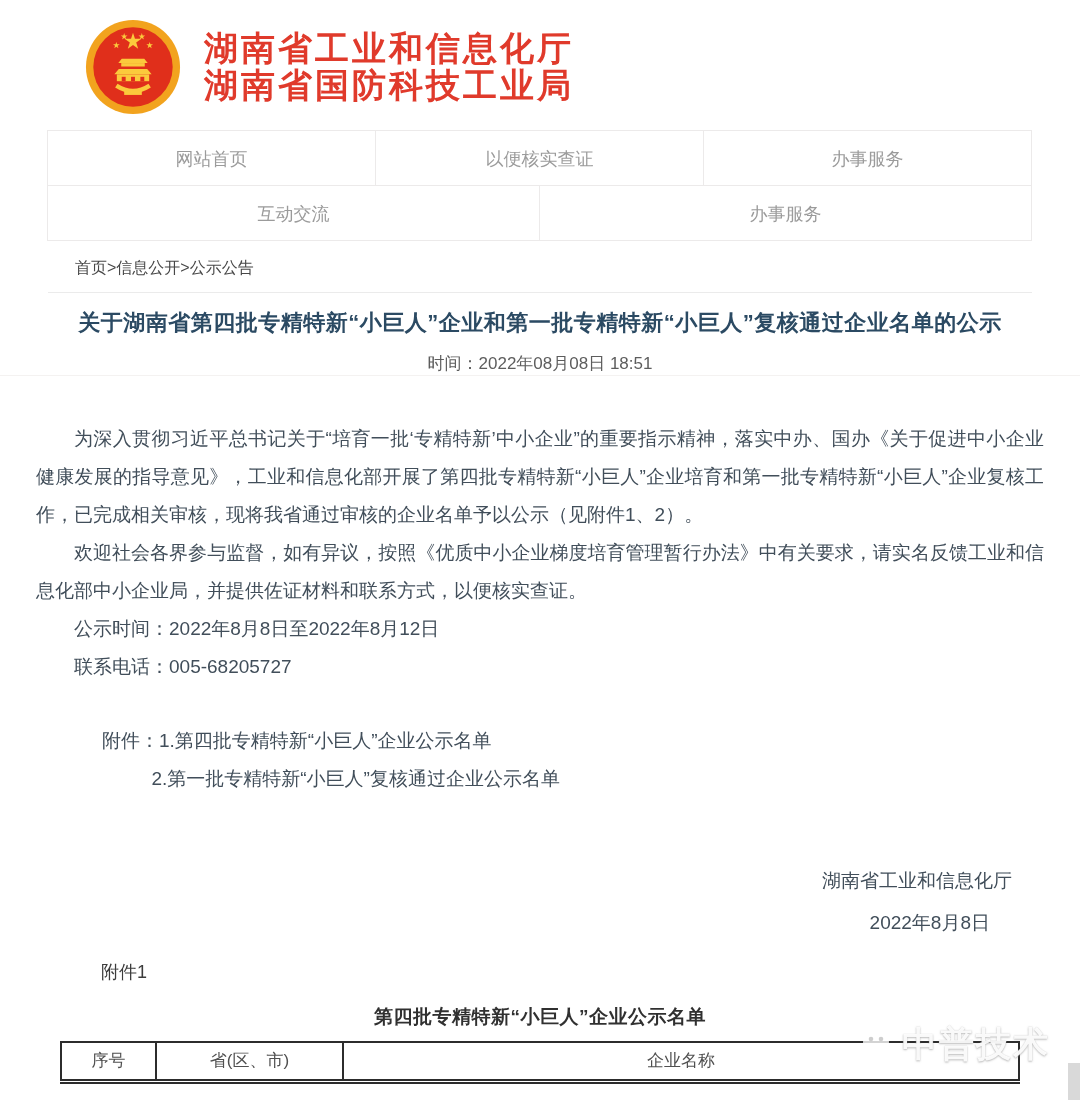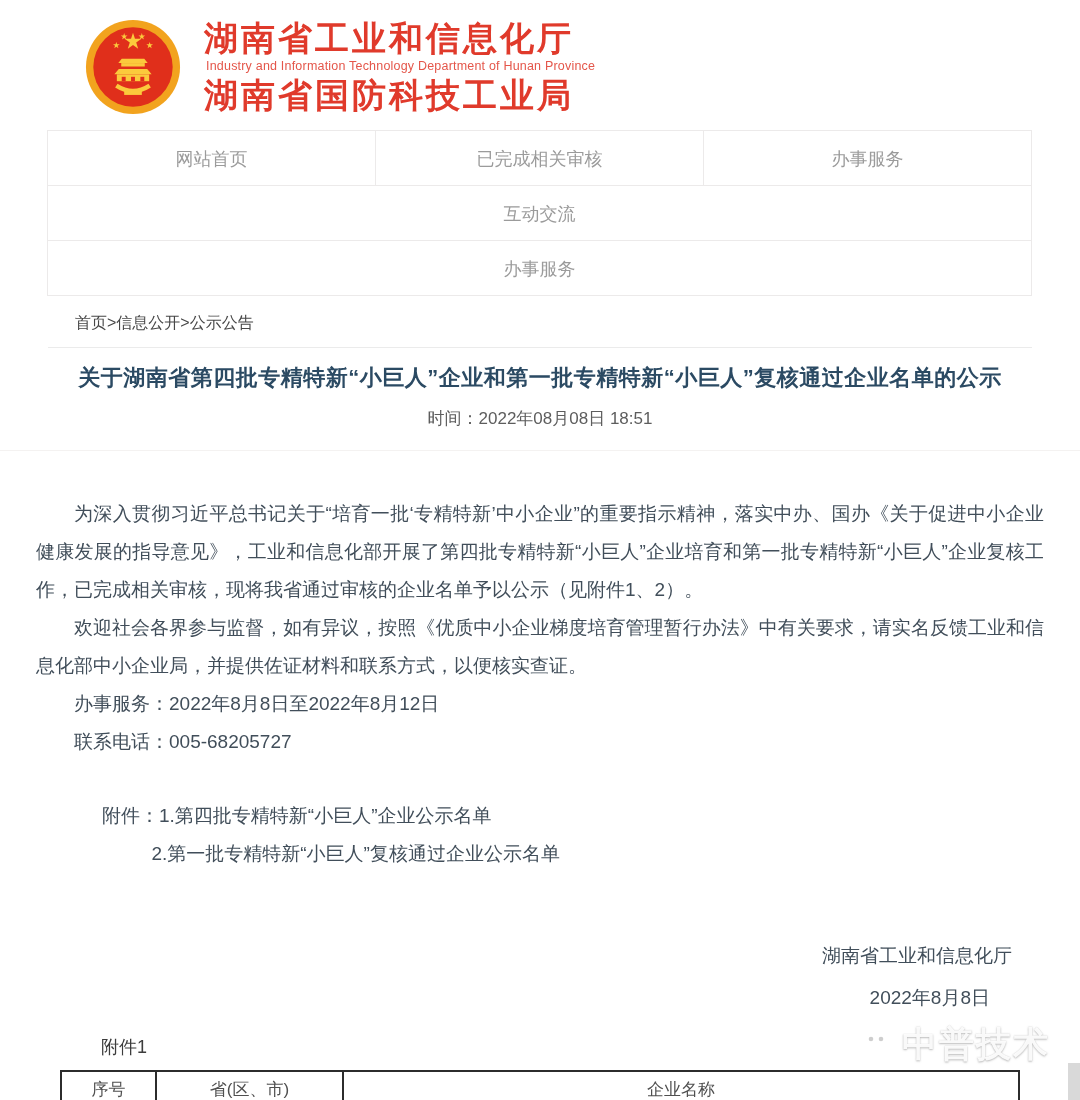--- a/index.html
+++ b/index.html
@@ -14,35 +14,35 @@
   .site-header { display:flex; align-items:center; gap:22px; padding:14px 0 10px 84px; height:130px; }
   .emblem { width:98px; height:98px; flex:0 0 auto; }
   .header-titles { display:flex; flex-direction:column; line-height:1.08; }
   .cn-title { font-size:34px; font-weight:bold; color:#e03a2b; letter-spacing:3px; }
   .en-title { font-size:12.5px; color:#e4564a; margin:3px 0 4px 2px; letter-spacing:0.2px; }
 
   
   .main-nav { margin:0 48px; border-top:1px solid #eceaea; }
   .nav-row { display:grid; }
   .nav-row.r1 { grid-template-columns:repeat(3,1fr); }
-  .nav-row.r2 { grid-template-columns:repeat(1,1fr); }
+  .nav-row.r2 { grid-template-columns:repeat(2,1fr); }
   .nav-cell {
     height:56px; line-height:56px; text-align:center;
     font-size:18px; color:#9b9b9b; background:#fff;
     border:1px solid #eceaea; margin:-1px 0 0 -1px; cursor:pointer;
   }
 
   
   .breadcrumb-bar { margin:0 48px; padding:17px 27px 13px; border-bottom:1px solid #ebebeb;
     font-size:16px; color:#474747; }
 
   
   .doc-title { margin:15px 42px 0; text-align:center; font-size:22px; font-weight:bold;
     color:#2b4a63; letter-spacing:0.5px; }
-  .doc-time { margin-top:14px; padding-bottom:20px; text-align:center; font-size:17px;
+  .doc-time { margin-top:14px; text-align:center; font-size:17px;
     color:#5d5d5d; border-bottom:1px solid #f4f2f1; }
 
   .doc-body { margin:44px 36px 0; font-size:19px; line-height:38px; color:#414e5a; text-align:justify; }
   .doc-body p.para { text-indent:2em; }
   .doc-body p.meta { text-indent:2em; }
 
   .attachments { margin:36px 64px 0; font-size:19px; line-height:38px; color:#414e5a; }
   .attach-line1 { padding-left:2em; }
   .attach-line2 { padding-left:4.6em; }
 
@@ -99,61 +99,61 @@
         </g>
         <g fill="#E02F1B">
           <rect x="38.5" y="60" width="4" height="4.5"></rect>
           <rect x="48" y="60" width="4" height="4.5"></rect>
           <rect x="57.5" y="60" width="4" height="4.5"></rect>
         </g>
       </svg>
     </span>
     <div class="header-titles">
       <div class="cn-title">湖南省工业和信息化厅</div>
-      <div class="en-title">Industry and Information Technology Department of Hunan Province</div>
       <div class="cn-title">湖南省国防科技工业局</div>
     </div>
   </header>
 
   <nav class="main-nav">
     <div class="nav-row r1">
       <div class="nav-cell">网站首页</div>
-      <div class="nav-cell">已完成相关审核</div>
+      <div class="nav-cell">以便核实查证</div>
       <div class="nav-cell">办事服务</div>
     </div>
     <div class="nav-row r2">
       <div class="nav-cell">互动交流</div>
       <div class="nav-cell">办事服务</div>
     </div>
   </nav>
 
   <div class="breadcrumb-bar">首页&gt;信息公开&gt;公示公告</div>
 
   <main>
     <h1 class="doc-title">关于湖南省第四批专精特新“小巨人”企业和第一批专精特新“小巨人”复核通过企业名单的公示</h1>
     <div class="doc-time">时间：2022年08月08日 18:51</div>
 
     <div class="doc-body">
       <p class="para">为深入贯彻习近平总书记关于“培育一批‘专精特新’中小企业”的重要指示精神，落实中办、国办《关于促进中小企业健康发展的指导意见》，工业和信息化部开展了第四批专精特新“小巨人”企业培育和第一批专精特新“小巨人”企业复核工作，已完成相关审核，现将我省通过审核的企业名单予以公示（见附件1、2）。</p>
       <p class="para">欢迎社会各界参与监督，如有异议，按照《优质中小企业梯度培育管理暂行办法》中有关要求，请实名反馈工业和信息化部中小企业局，并提供佐证材料和联系方式，以便核实查证。</p>
-      <p class="meta">办事服务：2022年8月8日至2022年8月12日</p>
+      <p class="meta">公示时间：2022年8月8日至2022年8月12日</p>
       <p class="meta">联系电话：005-68205727</p>
     </div>
 
     <div class="attachments">
       <p class="attach-line1"><span>附件：</span><span>1.第四批专精特新“小巨人”企业公示名单</span></p>
       <p class="attach-line2">2.第一批专精特新“小巨人”复核通过企业公示名单</p>
     </div>
 
     <div class="signature">
       <p>湖南省工业和信息化厅</p>
       <p class="sig-date">2022年8月8日</p>
     </div>
 
     <div class="annex-label">附件1</div>
+    <div class="annex-table-title">第四批专精特新“小巨人”企业公示名单</div>
 
     <table class="annex-table">
       <colgroup>
           <col class="col-no">
           <col class="col-prov">
           <col>
         </colgroup>
       <thead>
         <tr>
           <th>序号</th>

